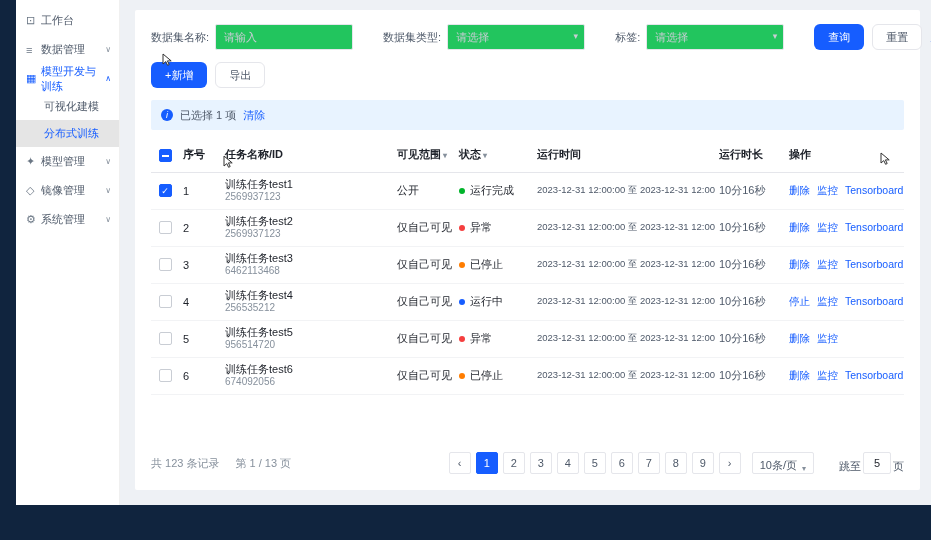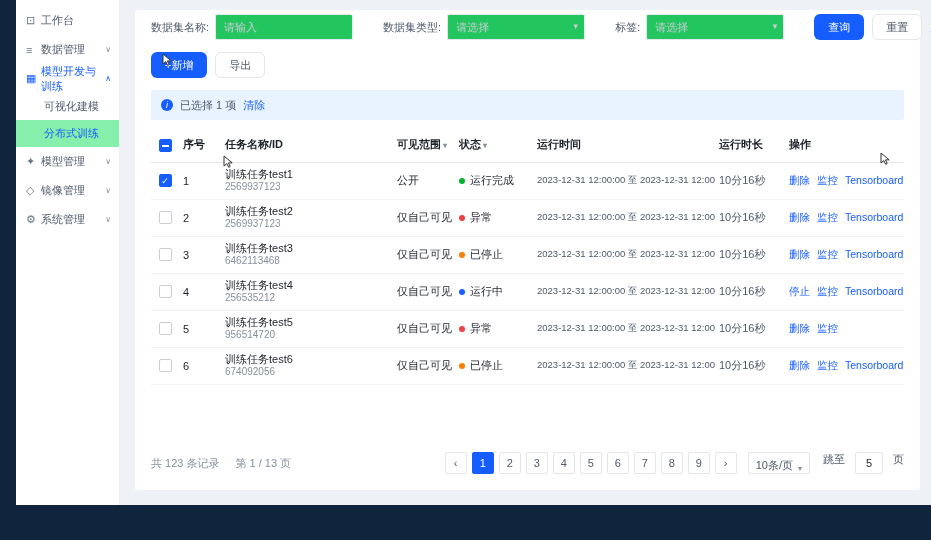--- a/index.html
+++ b/index.html
@@ -9,24 +9,24 @@
   .app { display:flex; height:505px; }
   .rail { width:16px; background:#10243e; }
   .sidebar { width:104px; background:#fff; border-right:1px solid #f0f0f0; padding-top:6px; }
   .menu-item { height:29px; display:flex; align-items:center; padding:0 8px 0 10px;
                color:#4e5969; font-size:11px; cursor:pointer; }
   .menu-item .mi-icon { width:15px; font-size:11px; color:#6b7785; flex:none; }
   .menu-item .chev { margin-left:auto; font-size:8px; color:#86909c; }
   .menu-item.active, .menu-item.active .mi-icon, .menu-item.active .chev { color:#165dff; }
   .menu-sub { height:27px; display:flex; align-items:center; padding-left:28px;
               color:#4e5969; font-size:11px; cursor:pointer; }
-  .menu-sub.selected { background:#86efac; color:#165dff;align-items:center; }
+  .menu-sub.selected { background:#e5e5e5; color:#165dff;align-items:center; }
   .main { flex:1; background:#eef1f5; padding:10px 11px 0 15px; }
   .card { position:relative; background:#fff; width:785px; height:480px;
-          border-radius:2px; padding:4px 16px; }
+          border-radius:2px; padding:14px 16px; }
   
   .filters { display:flex; align-items:center; }
   .fgroup { display:flex; align-items:center; margin-right:30px; }
   .flabel { color:#4e5969; margin-right:6px; white-space:nowrap; }
   .sel { position:relative; }
   .inp { width:138px; height:26px; border:1px solid #e5e6eb; border-radius:2px;
          padding:0 8px; font-size:11px; color:#1d2129; outline:none;
          font-family:"Liberation Sans", sans-serif; background:#22c55e; }
   .inp::placeholder { color:#c9cdd4; }
   .sel .inp { padding-right:20px; }
@@ -76,21 +76,21 @@
   .foot-left { color:#86909c; display:flex; gap:16px; }
   .pager { display:flex; align-items:center; gap:5px; }
   .pbtn { min-width:22px; height:22px; border:1px solid #e5e6eb; border-radius:2px;
           display:inline-flex; align-items:center; justify-content:center;
           color:#4e5969; cursor:pointer; background:#fff; padding:0 4px; }
   .pbtn.active { background:#165dff; border-color:#165dff; color:#fff; }
   .psize { height:22px; border:1px solid #e5e6eb; border-radius:2px; display:inline-flex;
            align-items:flex-end; gap:5px; padding:0 7px; color:#4e5969; cursor:pointer;
            background:#fff; margin-left:6px; }
   .psize .caret2 { font-size:8px; color:#86909c; }
-  .jumpwrap { display:flex; align-items:flex-start; gap:10px; color:#4e5969; margin-left:8px; }
+  .jumpwrap { display:flex; align-items:flex-end; gap:2px; color:#4e5969; margin-left:20px; }
   .jump { width:28px; height:22px; border:1px solid #e5e6eb; border-radius:2px;
           text-align:center; font-size:11px; color:#1d2129; outline:none;
           font-family:"Liberation Sans", sans-serif; }
   .cursor { position:absolute; pointer-events:none; }
   .band { flex:1; background:#10243e; }
 </style>
 </head>
 <body>
 
 <div class="app">

